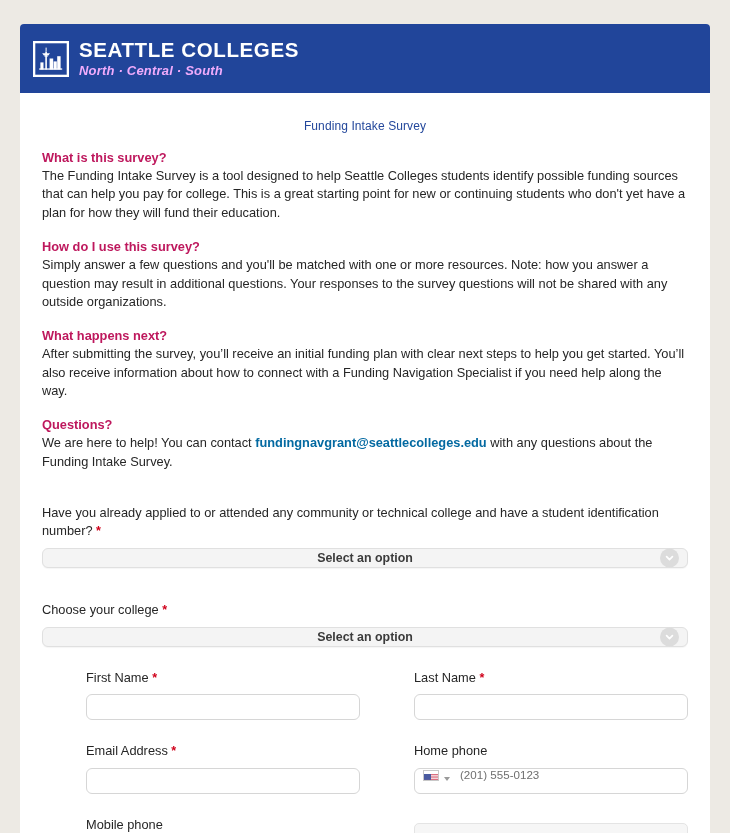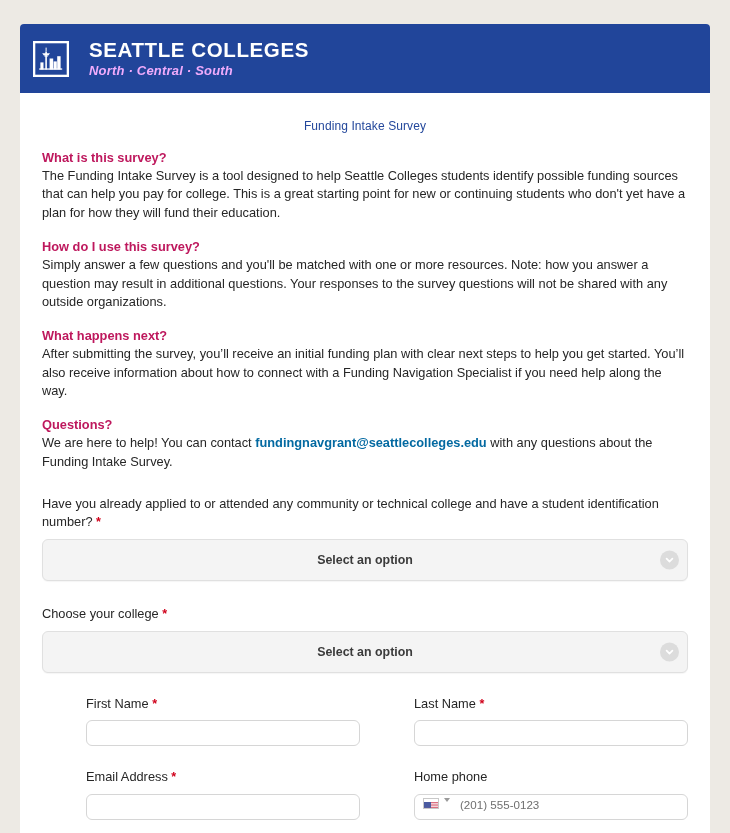--- a/index.html
+++ b/index.html
@@ -37,21 +37,21 @@
     height: 69px;
     background: #21459a;
     display: flex;
     align-items: center;
     padding-left: 13px;
     box-sizing: border-box;
   }
   .logo-wrap {
     display: flex;
     align-items: center;
-    gap: 20px;
+    gap: 10px;
   }
   .logo-mark {
     width: 36px;
     height: 36px;
     flex: 0 0 36px;
   }
   .logo-text {
     display: flex;
     flex-direction: column;
     justify-content: center;
@@ -109,37 +109,37 @@
     margin: 0;
   }
   .email-link {
     color: #0369a1;
     font-weight: bold;
     text-decoration: none;
   }
 
   
   .field-block {
-    margin-top: 24px;
+    margin-top: 33px;
   }
   .field-label {
     font-size: 12.8px;
     color: #262626;
     line-height: 1.45;
     margin-bottom: 7px;
   }
   .req {
     color: #d0021b;
     font-weight: bold;
     font-size: 12.5px;
   }
 
   .select-box {
     position: relative;
-    height: 42px;
+    height: 20px;
     background: #f4f4f4;
     border: 1px solid #e0e0e0;
     border-radius: 6px;
     display: flex;
     align-items: center;
     justify-content: center;
     box-sizing: border-box;
     box-shadow: 0 1px 1px rgba(0,0,0,0.04);
   }
   .select-box-text {
@@ -176,27 +176,27 @@
     font-size: 12px;
     color: #333;
     padding: 0 9px;
     font-family: "Liberation Sans", sans-serif;
     outline: none;
   }
   .text-input::placeholder { color: #8d8d8d; }
 
   .phone-input-wrap {
     display: flex;
-    align-items: flex-start;
+    align-items: flex-end;
     height: 26px;
     border: 1px solid #d6d6d6;
     border-radius: 6px;
     background: #ffffff;
     box-sizing: border-box;
-    padding: 3px 8px;
+    padding: 12px 8px;
   }
   .flag {
     width: 16px;
     height: 11px;
     flex: 0 0 16px;
     position: relative;
     overflow: hidden;
     border: 0.5px solid #c8c8c8;
     box-sizing: border-box;
   }

